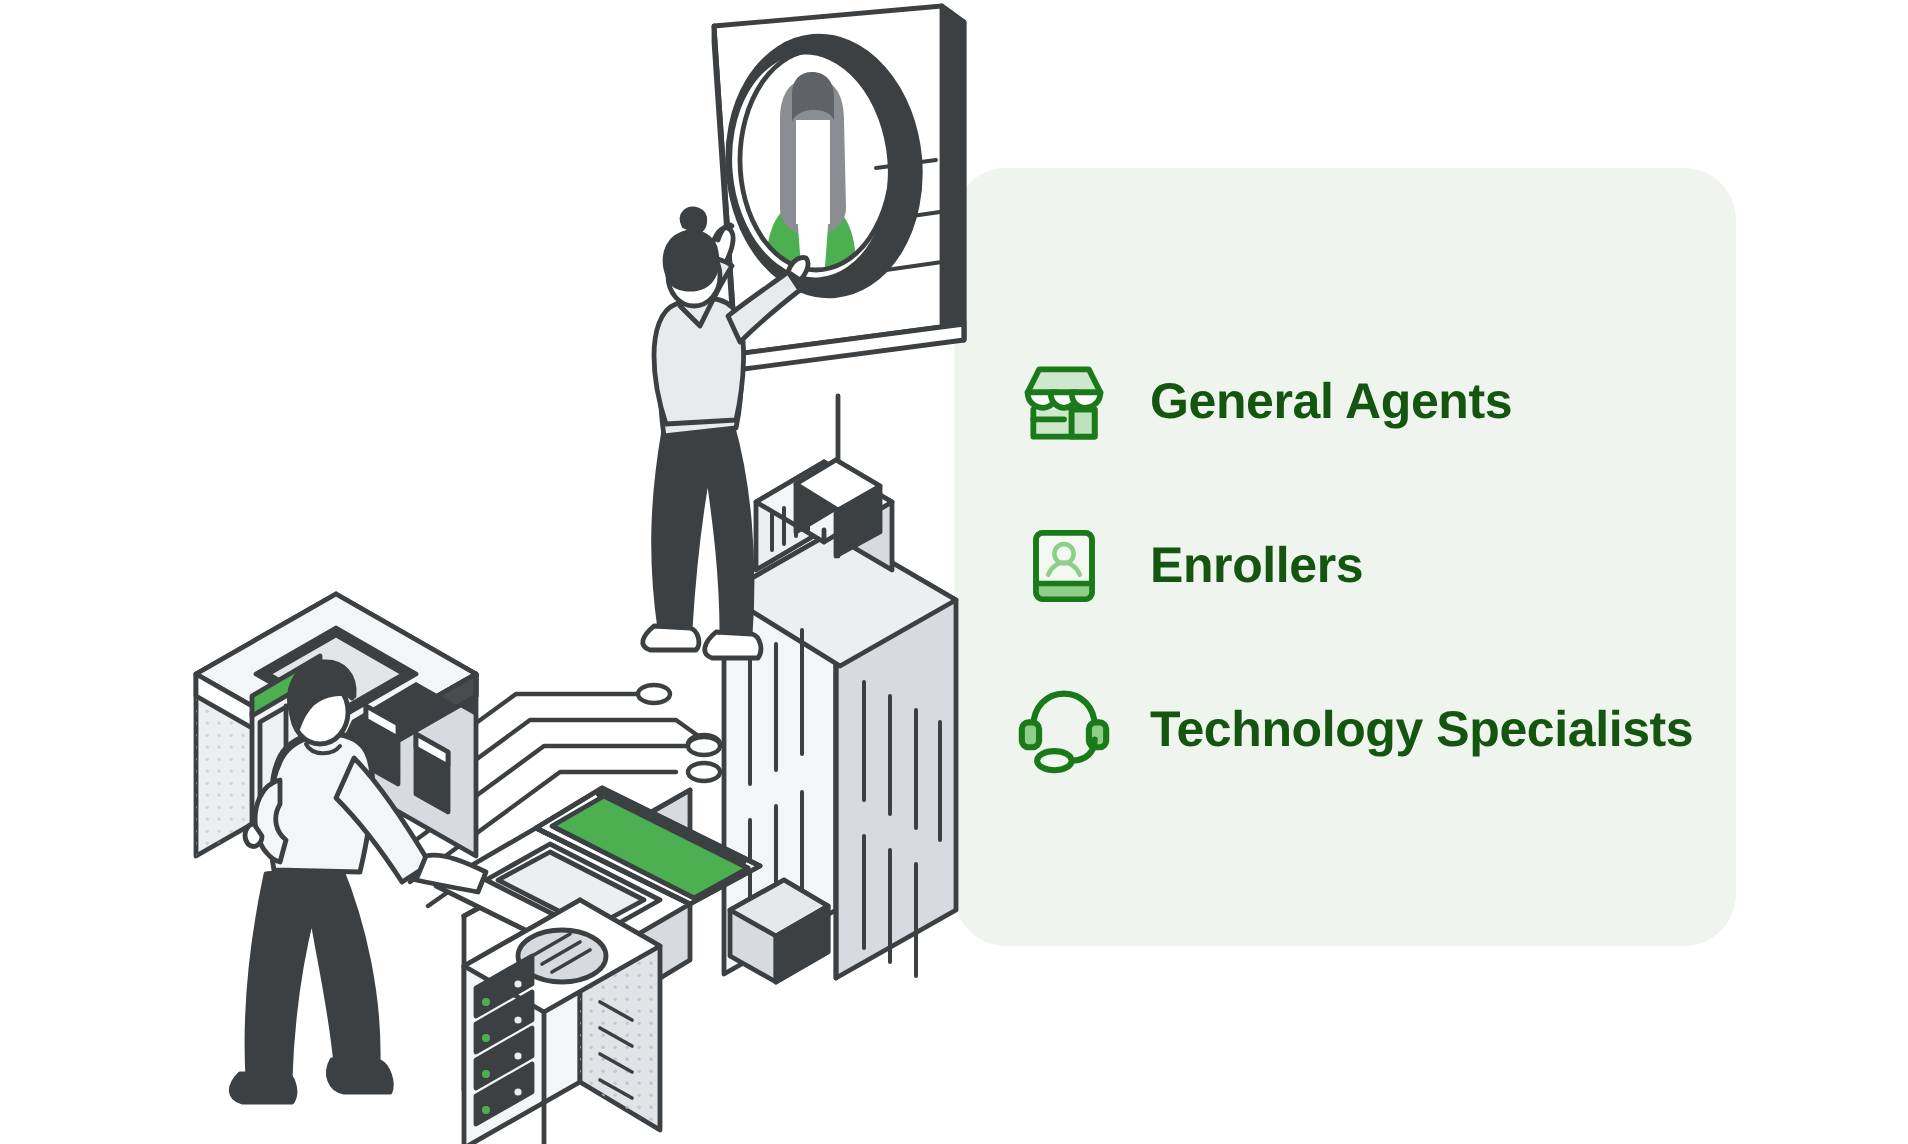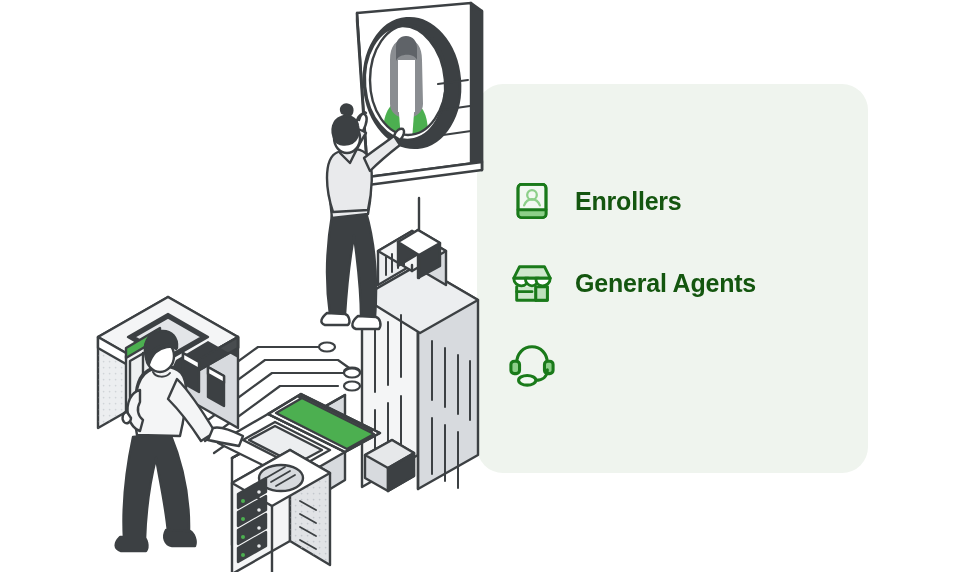--- a/index.html
+++ b/index.html
@@ -324,36 +324,20 @@
           <path d="M300 514 L316 523"></path>
           <path d="M300 527 L316 536"></path>
           <path d="M300 540 L316 549"></path>
         </g>
       </g>
 
     </g>
   </svg>
 
   <div id="legend-list">
-
-    <div class="legend-row">
-      <span class="legend-icon">
-        <svg viewBox="0 0 48 48" width="42" height="46">
-          <g stroke="#1a7a1a" stroke-width="3.2" stroke-linejoin="round" stroke-linecap="round">
-            <rect x="8" y="5" width="32" height="38" rx="4" fill="#f2f8f1"></rect>
-            <path d="M8 34 L40 34 L40 39 A4 4 0 0 1 36 43 L12 43 A4 4 0 0 1 8 39 Z" fill="#8dcf89" stroke="none"></path>
-            <path d="M8 34 L40 34"></path>
-            <rect x="8" y="5" width="32" height="38" rx="4" fill="none"></rect>
-            <circle cx="24" cy="17" r="5.5" fill="none" stroke="#8dcf89" stroke-width="2.6"></circle>
-            <path d="M15 29 C17 24 21 22 24 22 C27 22 31 24 33 29" fill="none" stroke="#8dcf89" stroke-width="2.6"></path>
-          </g>
-        </svg>
-      </span>
-      <span class="legend-label">Enrollers</span>
-    </div>
 
     <div class="legend-row">
       <span class="legend-icon">
         <svg viewBox="0 0 48 48" width="46" height="46">
           <g stroke="#1a7a1a" stroke-width="3" stroke-linejoin="round" stroke-linecap="round">
             <path d="M8 28 L8 42 L40 42 L40 28" fill="#cfe8cd"></path>
             <path d="M8 33 L24 33" fill="none"></path>
             <path d="M28 28 L28 42" fill="none"></path>
             <path d="M28 28 L40 28 L40 42 L28 42 Z" fill="#bfe0bd"></path>
             <path d="M5 19 L11 7 L37 7 L43 19 Z" fill="#cfe8cd"></path>
@@ -361,27 +345,44 @@
             <path d="M17 19 C17 24 20.5 27 24 27 C27.5 27 31 24 31 19 Z" fill="#ffffff"></path>
             <path d="M28 19 C28 24 31 27 35 27 C39 27 43 24 43 19 Z" fill="#ffffff"></path>
           </g>
         </svg>
       </span>
       <span class="legend-label">General Agents</span>
     </div>
 
     <div class="legend-row">
       <span class="legend-icon">
+        <svg viewBox="0 0 48 48" width="42" height="46">
+          <g stroke="#1a7a1a" stroke-width="3.2" stroke-linejoin="round" stroke-linecap="round">
+            <rect x="8" y="5" width="32" height="38" rx="4" fill="#f2f8f1"></rect>
+            <path d="M8 34 L40 34 L40 39 A4 4 0 0 1 36 43 L12 43 A4 4 0 0 1 8 39 Z" fill="#8dcf89" stroke="none"></path>
+            <path d="M8 34 L40 34"></path>
+            <rect x="8" y="5" width="32" height="38" rx="4" fill="none"></rect>
+            <circle cx="24" cy="17" r="5.5" fill="none" stroke="#8dcf89" stroke-width="2.6"></circle>
+            <path d="M15 29 C17 24 21 22 24 22 C27 22 31 24 33 29" fill="none" stroke="#8dcf89" stroke-width="2.6"></path>
+          </g>
+        </svg>
+      </span>
+      <span class="legend-label">Enrollers</span>
+    </div>
+
+    <div class="legend-row">
+      <span class="legend-icon">
         <svg viewBox="0 0 48 48" width="48" height="46">
           <g stroke="#1a7a1a" stroke-width="3.2" stroke-linejoin="round" stroke-linecap="round" fill="none">
             <path d="M8 28 L8 22 C8 12 15 5 24 5 C33 5 40 12 40 22 L40 28"></path>
             <rect x="2" y="20" width="9" height="13" rx="3.5" fill="#8dcf89"></rect>
             <rect x="37" y="20" width="9" height="13" rx="3.5" fill="#8dcf89"></rect>
             <path d="M40 29 C40 36 35 40 28 40"></path>
             <ellipse cx="19" cy="40" rx="9" ry="5" fill="#f2f8f1"></ellipse>
           </g>
         </svg>
       </span>
+      <span class="legend-label">Technology Specialists</span>
     </div>
 
   </div>
 
 </div>
 
 </body></html>

